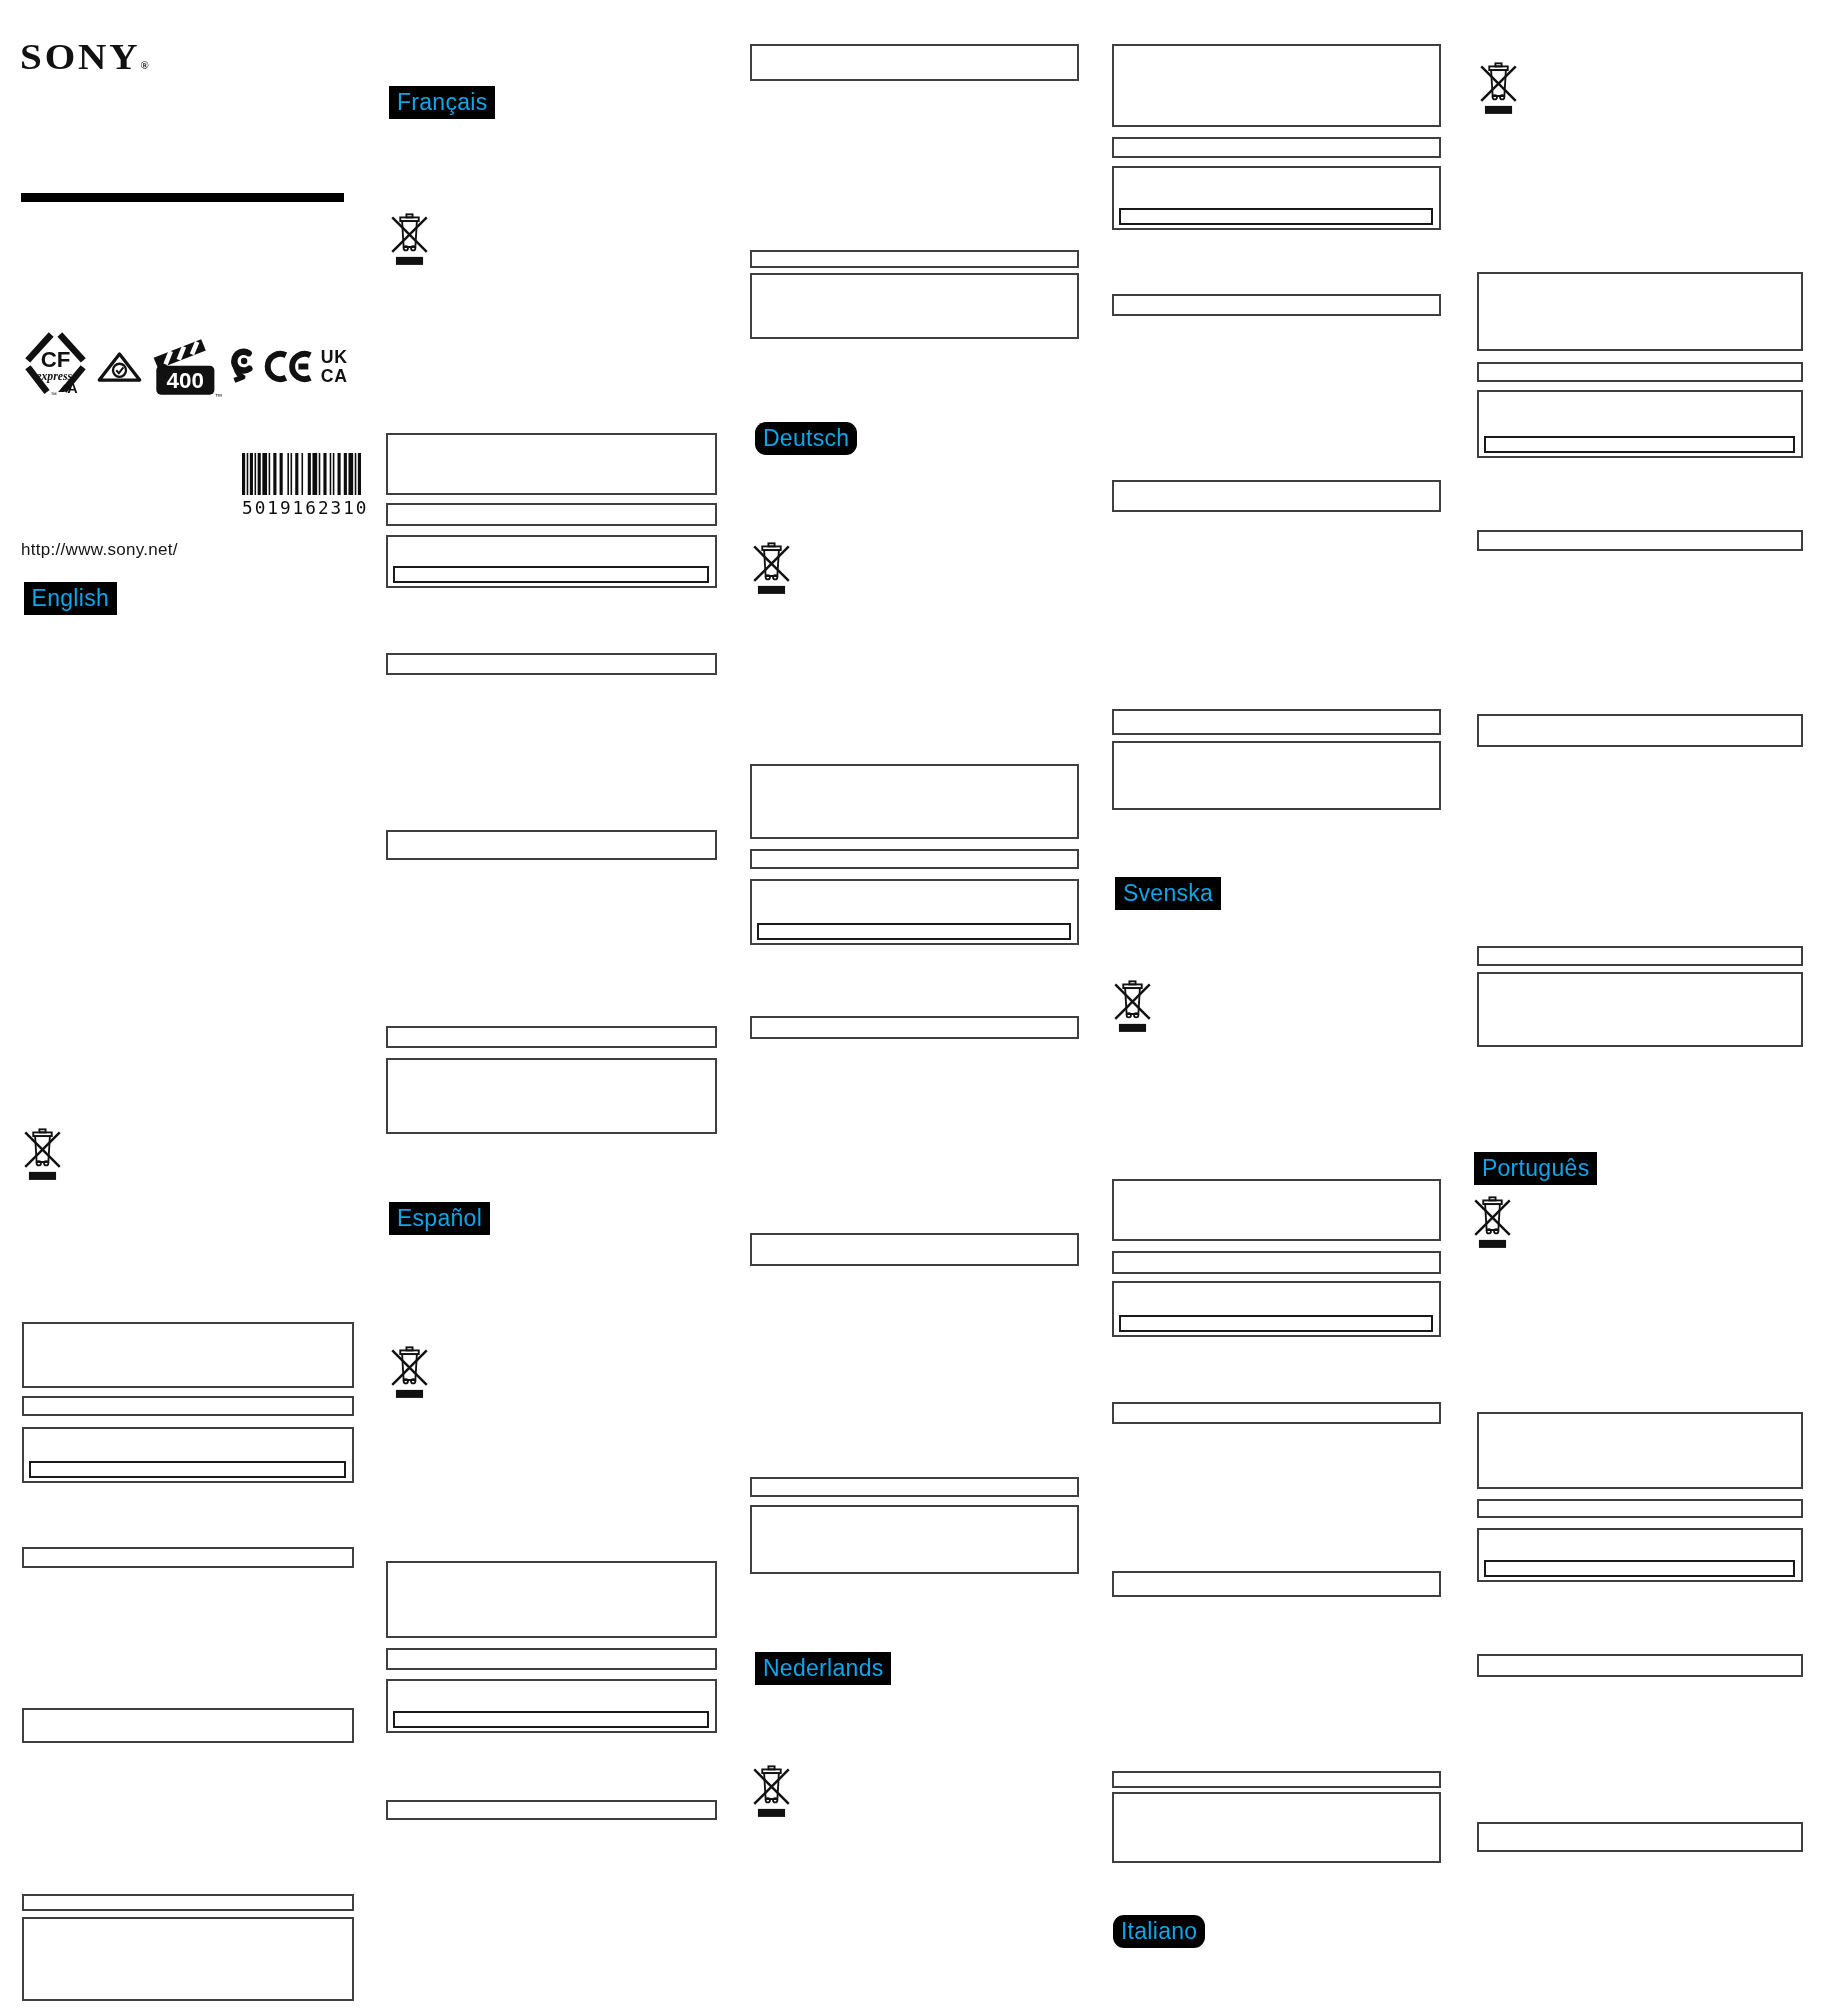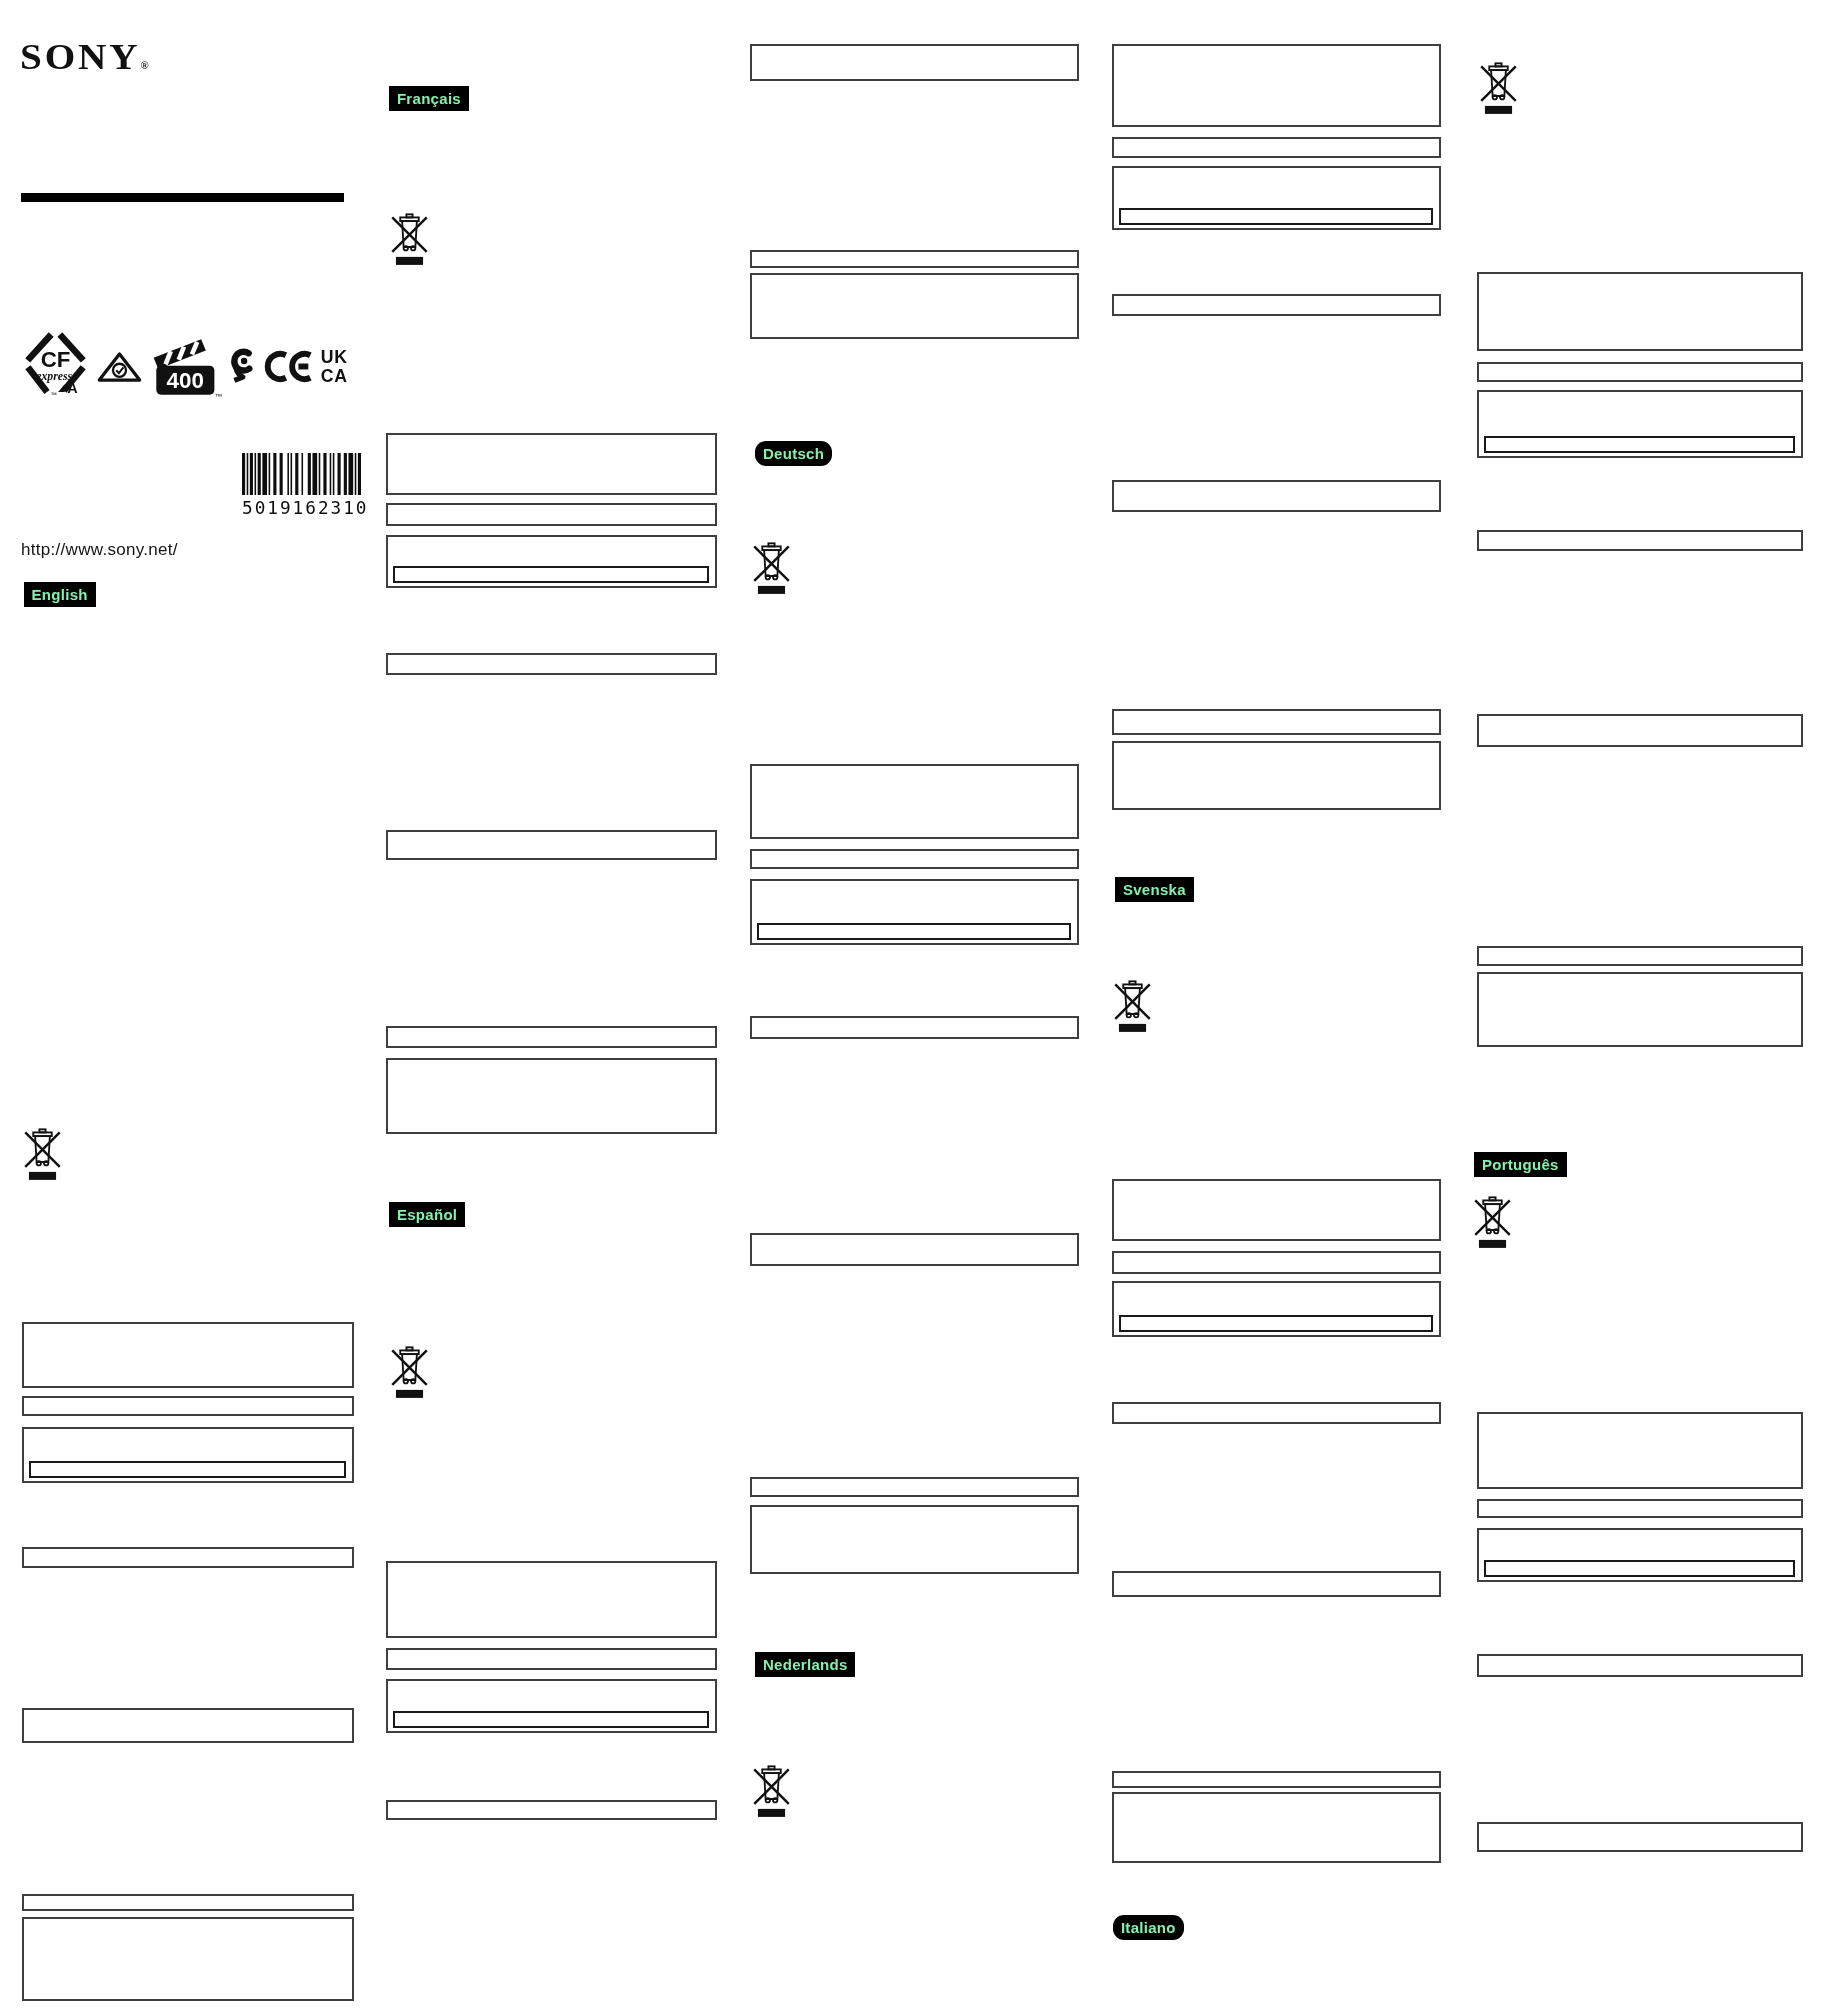--- a/index.html
+++ b/index.html
@@ -22,22 +22,22 @@
     white-space:nowrap;
   }
   .sony .reg{font-size:9.8px;letter-spacing:0;vertical-align:baseline;}
   .rule{position:absolute;background:#000;}
   .url{
     position:absolute;left:21px;top:516px;
     font-size:17px;letter-spacing:0.3px;color:#151515;
   }
   .lang-label{
     position:absolute;
-    background:#000;color:#86efac;
-    font-weight:bold;font-size:15px;line-height:1;
+    background:#000;color:#0ea5e9;
+    font-weight:normal;font-size:23px;line-height:1;
     padding:4.6px 7.9px 5.9px 7.9px;
     letter-spacing:0.3px;
     white-space:nowrap;
   }
   .box{
     position:absolute;
     box-sizing:border-box;
     border:2px solid #3f3f3f;
     background:#fff;
   }
@@ -284,21 +284,21 @@
   </g>
   <g stroke="#111" stroke-width="4">
     <line x1="2" y1="8" x2="58" y2="64"></line>
     <line x1="58" y1="8" x2="2" y2="64"></line>
   </g>
   <rect x="8" y="72" width="44" height="13" fill="#111"></rect>
 </svg>
       </div>
       <div class="lang-label" style="left: 23.6px; top: 558px;">English</div>
       <div class="lang-label" style="left: 389px; top: 62px;">Français</div>
-      <div class="lang-label" style="left: 755px; top: 417px; border-radius: 11px;">Deutsch</div>
+      <div class="lang-label" style="left: 755px; top: 398px; border-radius: 11px;">Deutsch</div>
       <div class="lang-label" style="left: 389px; top: 1178px;">Español</div>
       <div class="lang-label" style="left: 755px; top: 1628px;">Nederlands</div>
       <div class="lang-label" style="left: 1115px; top: 853px;">Svenska</div>
       <div class="lang-label" style="left: 1113px; top: 1891px; border-radius: 11px;">Italiano</div>
       <div class="lang-label" style="left: 1474px; top: 1128px;">Português</div>
       <div class="box" style="left: 22px; top: 1298px; width: 332px; height: 66px;"></div>
       <div class="box" style="left: 22px; top: 1372px; width: 332px; height: 20.3px;"></div>
       <div class="box" style="left: 22px; top: 1403px; width: 332px; height: 56px;">
         <div class="box-inner"></div>
       </div>

